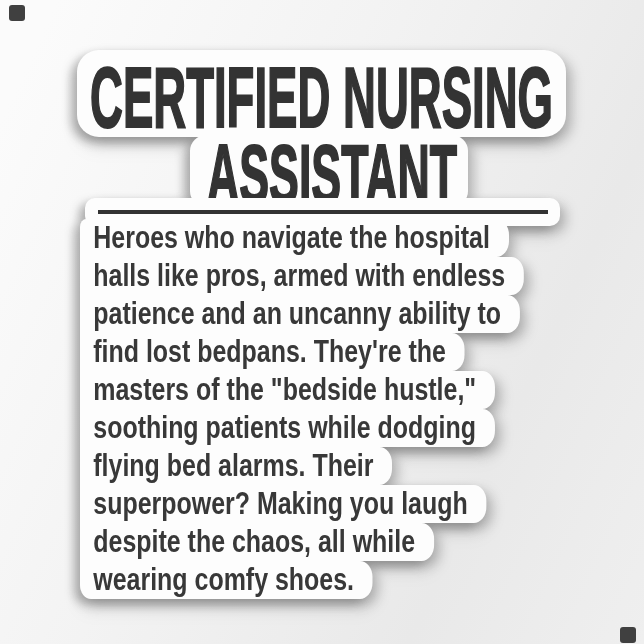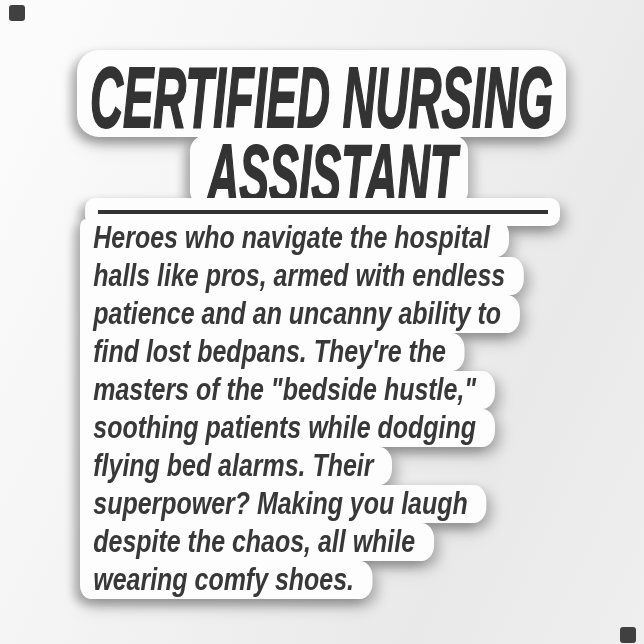--- a/index.html
+++ b/index.html
@@ -1,18 +1,18 @@
 <!DOCTYPE html>
 <html><head>
 <meta charset="utf-8">
 <style>
   html,body{margin:0;padding:0;}
   body{width:644px;height:644px;overflow:hidden;font-family:"Liberation Sans","DejaVu Sans",sans-serif;}
   .page{position:relative;width:644px;height:644px;
-        background:linear-gradient(115deg,#fbfbfb 6%,#f3f3f3 40%,#e9e9e9 75%,#efefef 100%);font-style:italic;}
+        background:linear-gradient(115deg,#fbfbfb 6%,#f3f3f3 40%,#e9e9e9 75%,#efefef 100%);}
   .corner-marker{position:absolute;width:16px;height:16px;background:#404040;border-radius:3px;}
   .corner-marker.tl{left:9px;top:5px;}
   .corner-marker.br{left:620px;top:627px;}
 
   .sticker{position:absolute;inset:0;
            filter:drop-shadow(-6px 5px 5px rgba(90,90,90,.42)) drop-shadow(6px 6px 6px rgba(90,90,90,.38));}
   .blob{position:absolute;background:#fdfdfd;}
 
   .title1{left:77px;top:50px;width:489px;height:87px;border-radius:22px;}
   .title1 svg{position:absolute;left:8px;top:7px;}

